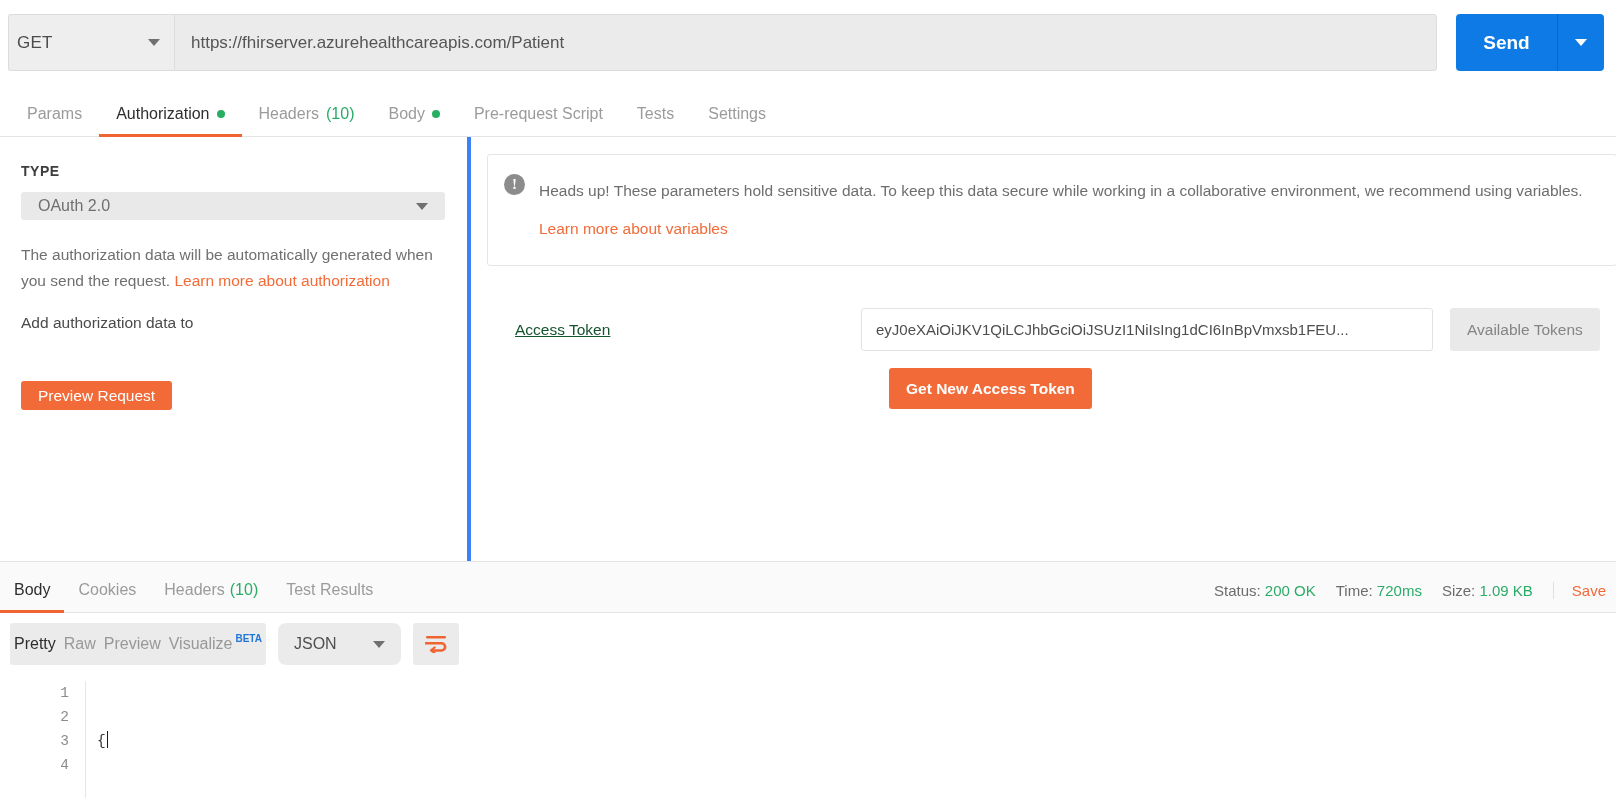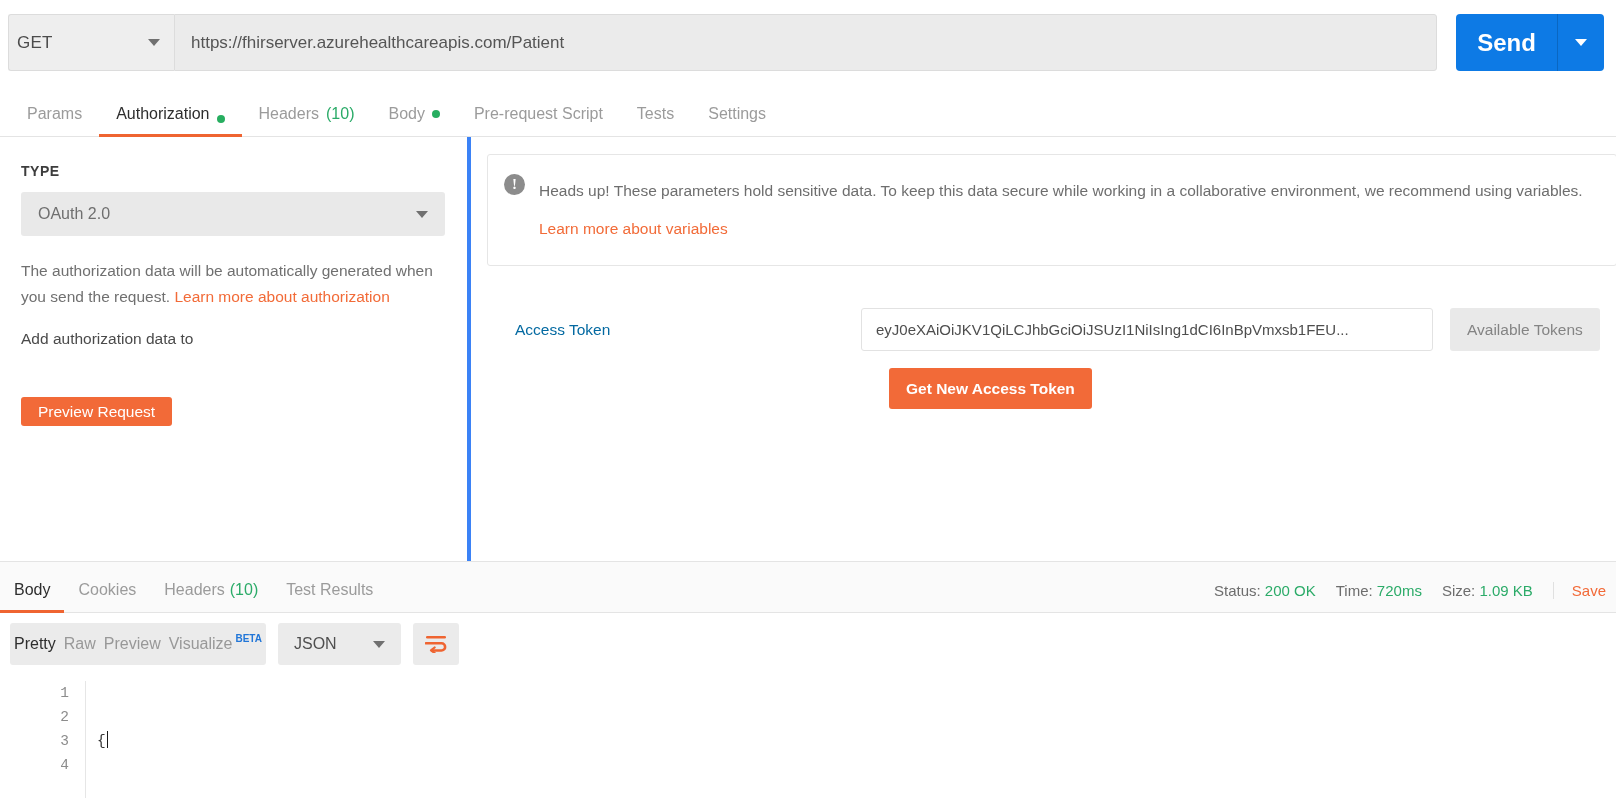--- a/index.html
+++ b/index.html
@@ -82,21 +82,21 @@
     display: flex;
     margin-left: 19px;
     margin-right: 4px;
     height: 57px;
     border-radius: 4px;
     overflow: hidden;
   }
   .send-btn {
     background: #0d7ae5;
     color: #ffffff;
-    font-size: 24px;
+    font-size: 19px;
     font-weight: bold;
     width: 101px;
     display: flex;
     align-items: center;
     justify-content: center;
     cursor: pointer;
     border: none;
     font-family: "Liberation Sans", sans-serif;
   }
   .send-caret-btn {
@@ -130,21 +130,21 @@
     position: relative;
     padding: 0 17px 13px 17px;
     font-size: 16px;
     color: #9b9b9b;
     cursor: pointer;
     white-space: nowrap;
     display: flex;
     align-items: center;
     gap: 7px;
   }
-  .rtab.active { color: #2e2e2e; align-items: flex-end; }
+  .rtab.active { color: #2e2e2e; }
   .rtab.active::after {
     content: "";
     position: absolute;
     left: 0; right: 0; bottom: -1px;
     height: 3px;
     background: #ef6431;
   }
   .dot-green {
     width: 8px; height: 8px;
     border-radius: 50%;
@@ -168,21 +168,21 @@
     box-sizing: border-box;
   }
   .type-label {
     font-size: 14px;
     font-weight: bold;
     color: #3d3d3d;
     letter-spacing: .5px;
     margin-bottom: 13px;
   }
   .dropdown {
-    height: 44px;
+    height: 28px;
     background: #e9e9e9;
     border-radius: 3px;
     display: flex;
     align-items: center;
     justify-content: space-between;
     padding: 0 17px 0 17px;
     box-sizing: border-box;
     font-size: 16px;
     color: #6f6f6f;
     cursor: pointer;
@@ -258,23 +258,24 @@
 
   .token-row {
     display: flex;
     align-items: center;
     margin-top: 42px;
   }
   .token-label {
     width: 374px;
     flex: 0 0 374px;
     font-size: 15.5px;
-    color: #0369a1;
+    color: #14532d;
     padding-left: 28px;
     box-sizing: border-box;
+    text-decoration: underline;
   }
   .token-input {
     width: 572px;
     height: 43px;
     border: 1px solid #e2e2e2;
     border-radius: 3px;
     display: flex;
     align-items: center;
     padding: 0 14px;
     box-sizing: border-box;
@@ -406,21 +407,21 @@
     vertical-align: super;
     margin-left: 3px;
     position: relative;
     top: -6px;
   }
   .fmt-select {
     display: flex;
     align-items: center;
     gap: 36px;
     background: #ebebeb;
-    border-radius: 3px;
+    border-radius: 8px;
     height: 42px;
     padding: 0 16px;
     box-sizing: border-box;
     font-size: 16px;
     color: #4f4f4f;
     cursor: pointer;
   }
   .wrap-btn {
     width: 46px;
     height: 42px;

